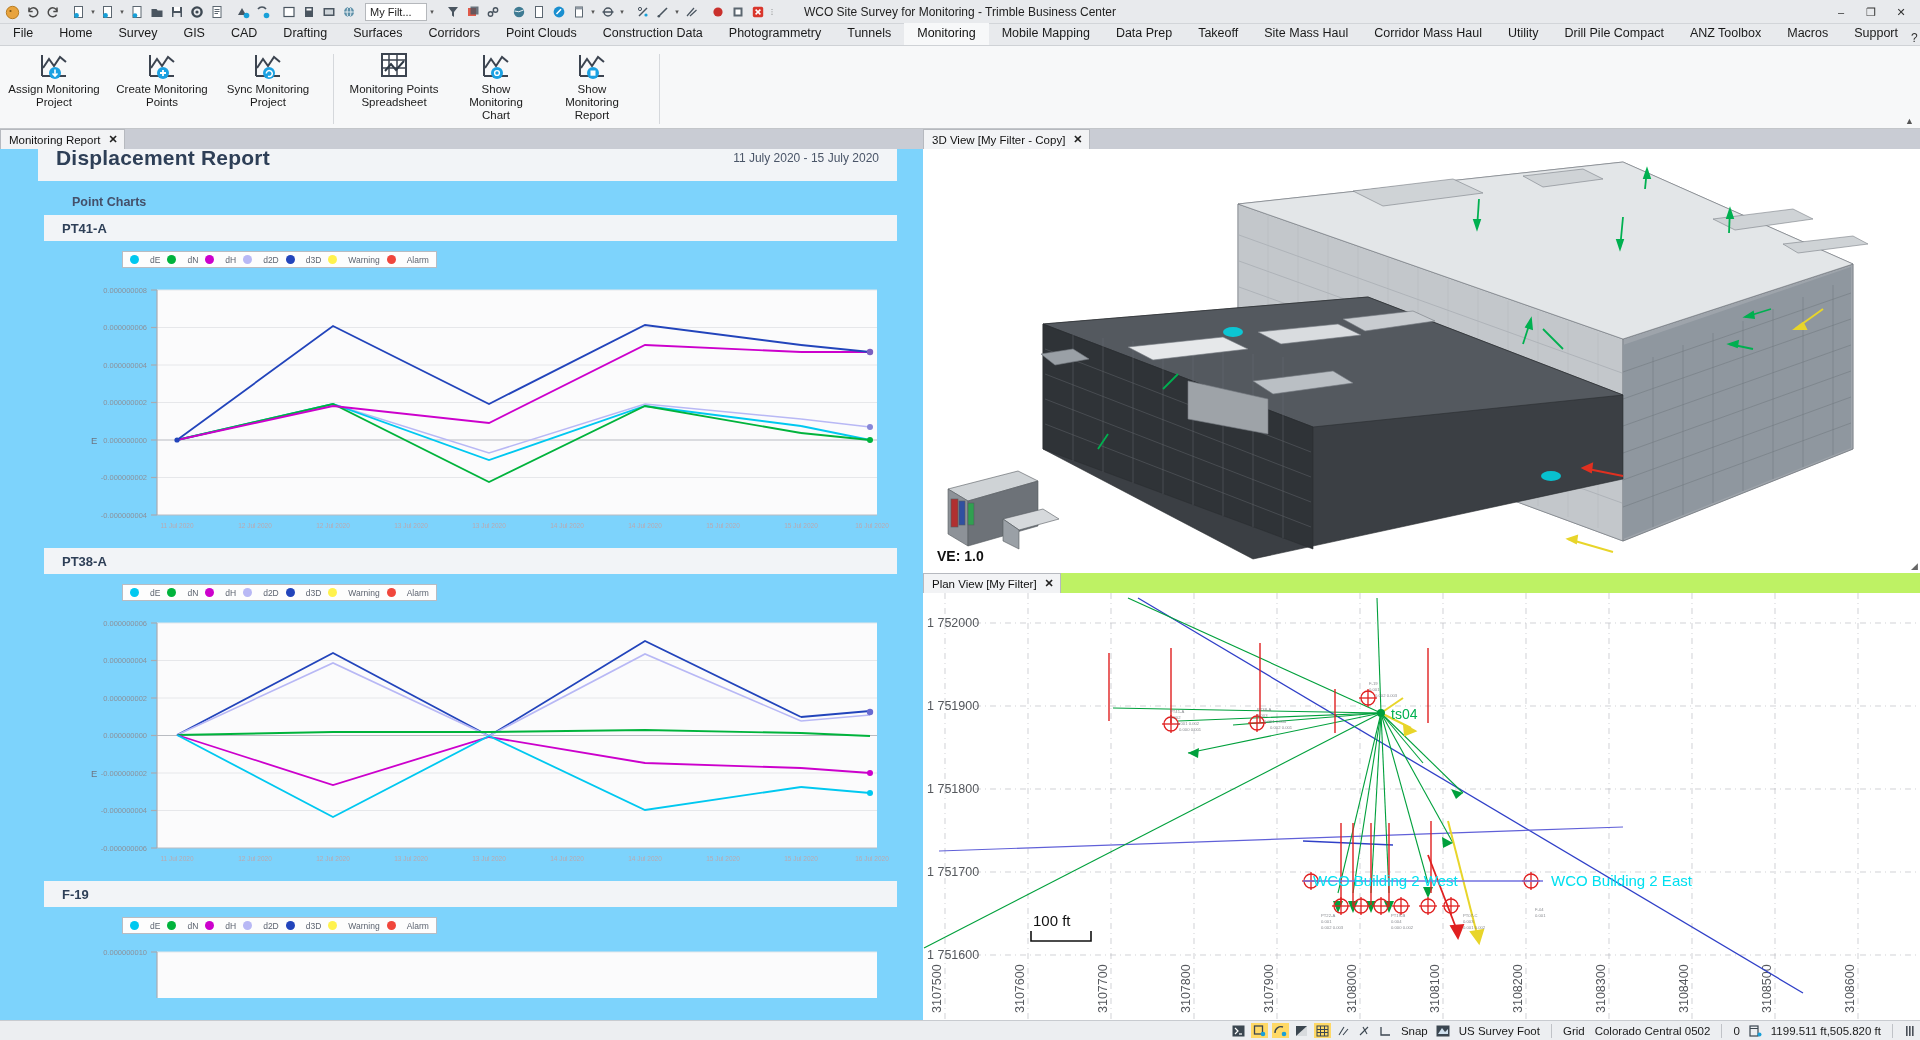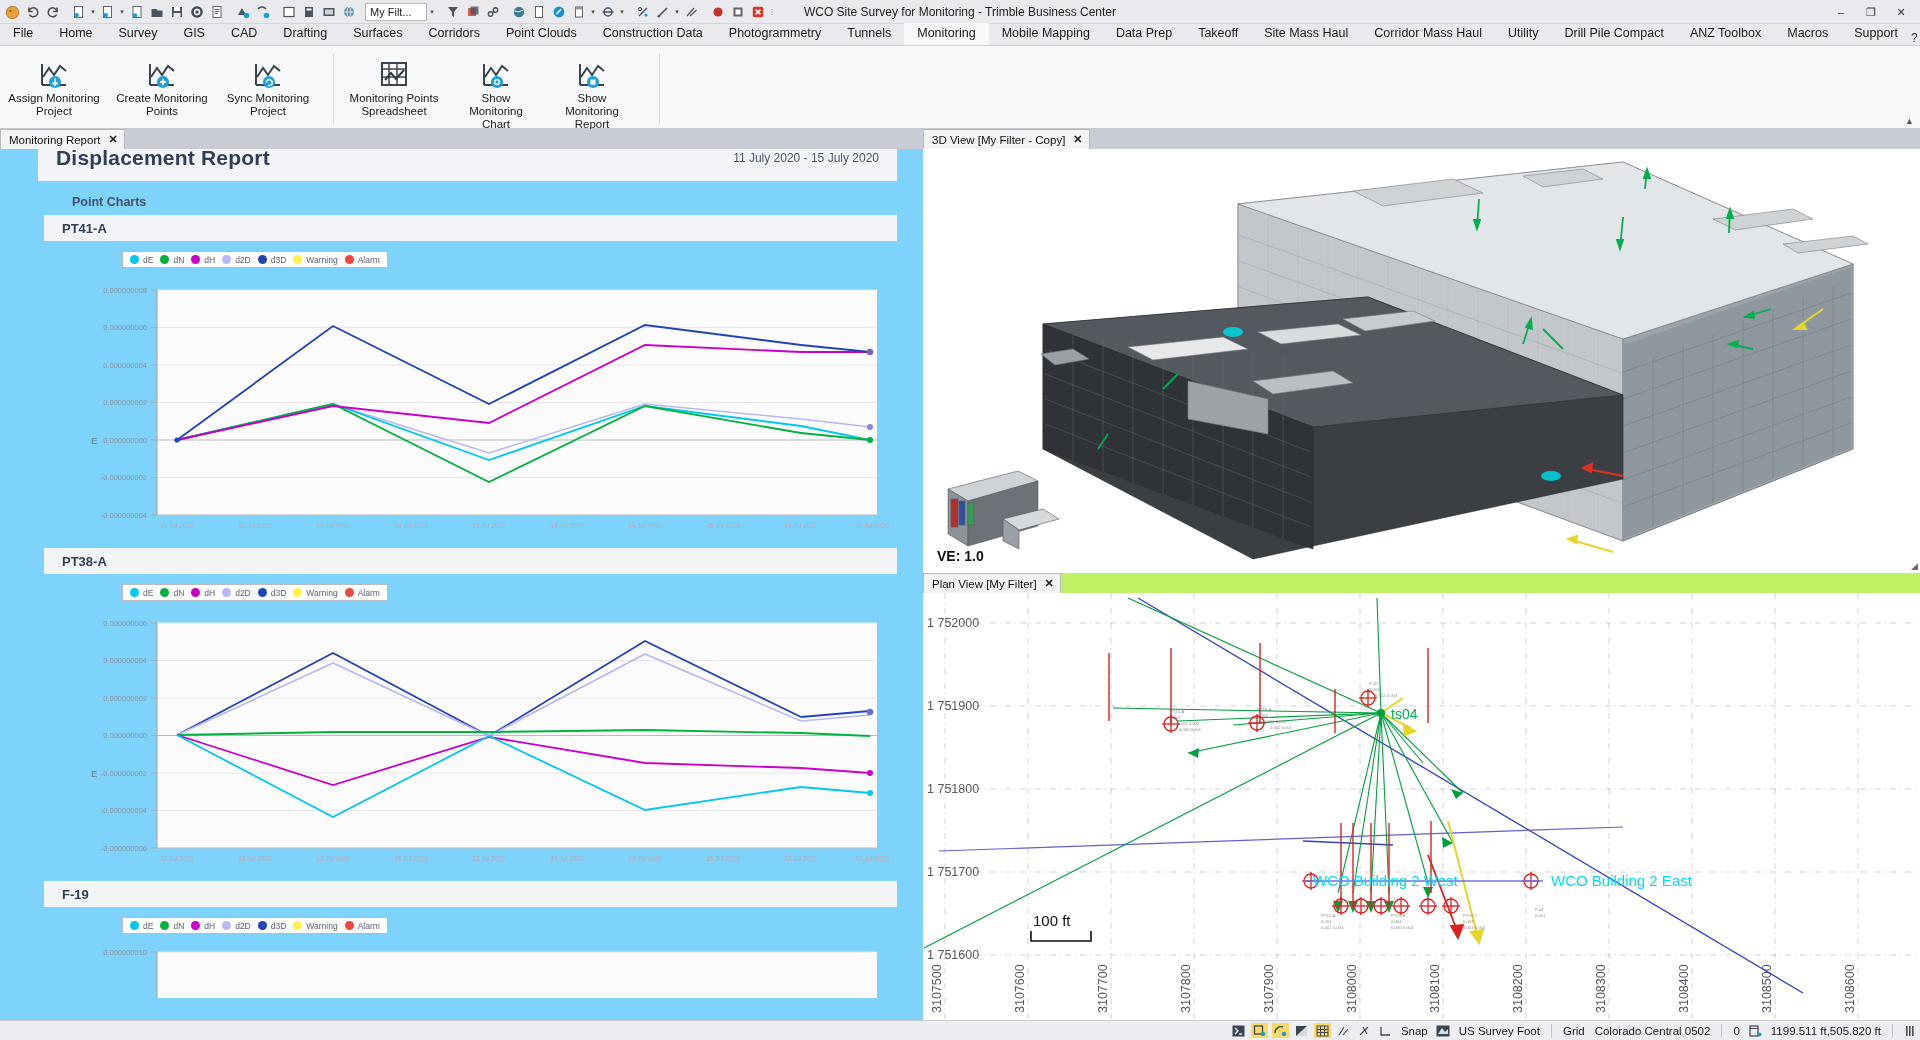--- a/index.html
+++ b/index.html
@@ -53,21 +53,21 @@
 
   
   .ribbon {
     position: absolute; top: 46px; left: 0; width: 1920px; height: 83px;
     background: #f7f8f9; border-bottom: 1px solid #c3c6ca;
   }
   .rgroup { position: absolute; top: 0; height: 83px; display: flex; flex-direction: column; }
   .rgroup-items { display: flex; align-items: flex-start; height: 68px; }
   .rgroup-label { text-align: center; font-size: 13px; color: #666; height: 15px; line-height: 12px; margin-top: 31px; }
   .rbtn {
-    width: auto; min-width: 74px; max-width: 112px; padding: 12px 6px 0 6px;
+    width: auto; min-width: 74px; max-width: 112px; padding: 3px 6px 0 6px;
     display: flex; flex-direction: column; align-items: center; cursor: default;
   }
   .rbtn-ico { width: 32px; height: 32px; position: relative; }
   .rbtn-label { font-size: 11.5px; color: #1a1a1a; text-align: center; line-height: 13px; margin-top: 2px; }
   .rgroup-div { width: 1px; background: #d5d8dc; height: 70px; margin: 2px 6px 0 6px; }
   .ribbon-collapse { position: absolute; right: 6px; bottom: 2px; font-size: 9px; color: #555; }
 
   
   .doctabs {
     position: absolute; top: 129px; left: 0; width: 923px; height: 20px;
@@ -97,21 +97,21 @@
     margin: 6px 26px 0 44px; background: #f2f4f7; height: 26px;
     display: flex; align-items: center; padding-left: 18px;
   }
   .pt-name { font-size: 13px; font-weight: bold; color: #2e3f57; }
 
   .chartblock { position: relative; margin: 0 0 0 44px; width: 850px; }
   .legend {
     margin: 10px 0 4px 78px; display: inline-flex; align-items: center; gap: 7px;
     border: 1px solid #b9bcc2; background: #fdfdfd; padding: 2px 7px; height: 17px;
   }
-  .lg-item { display: flex; align-items: center; gap: 4px; }
+  .lg-item { display: flex; align-items: center; gap: 11px; }
   .lg-dot { width: 9px; height: 9px; border-radius: 50%; display: block; }
   .lg-txt { font-size: 8.5px; color: #5d6470; }
 
   .plot { position: relative; }
   .plot svg { display: block; }
 
   
   .v3d-tabs {
     position: absolute; top: 129px; left: 923px; width: 997px; height: 20px;
     background: #c9ccd4; display: flex; align-items: stretch;

